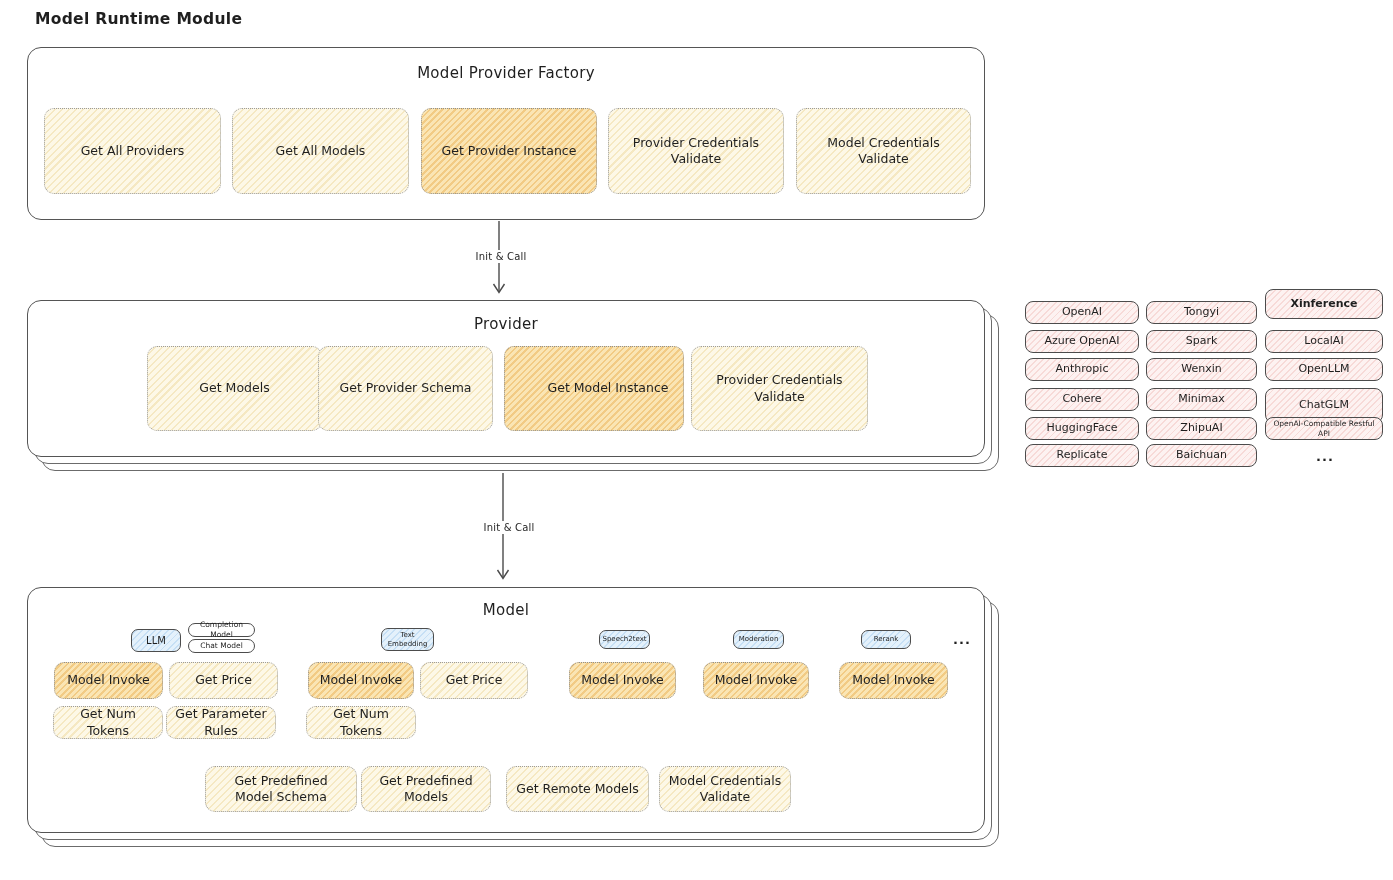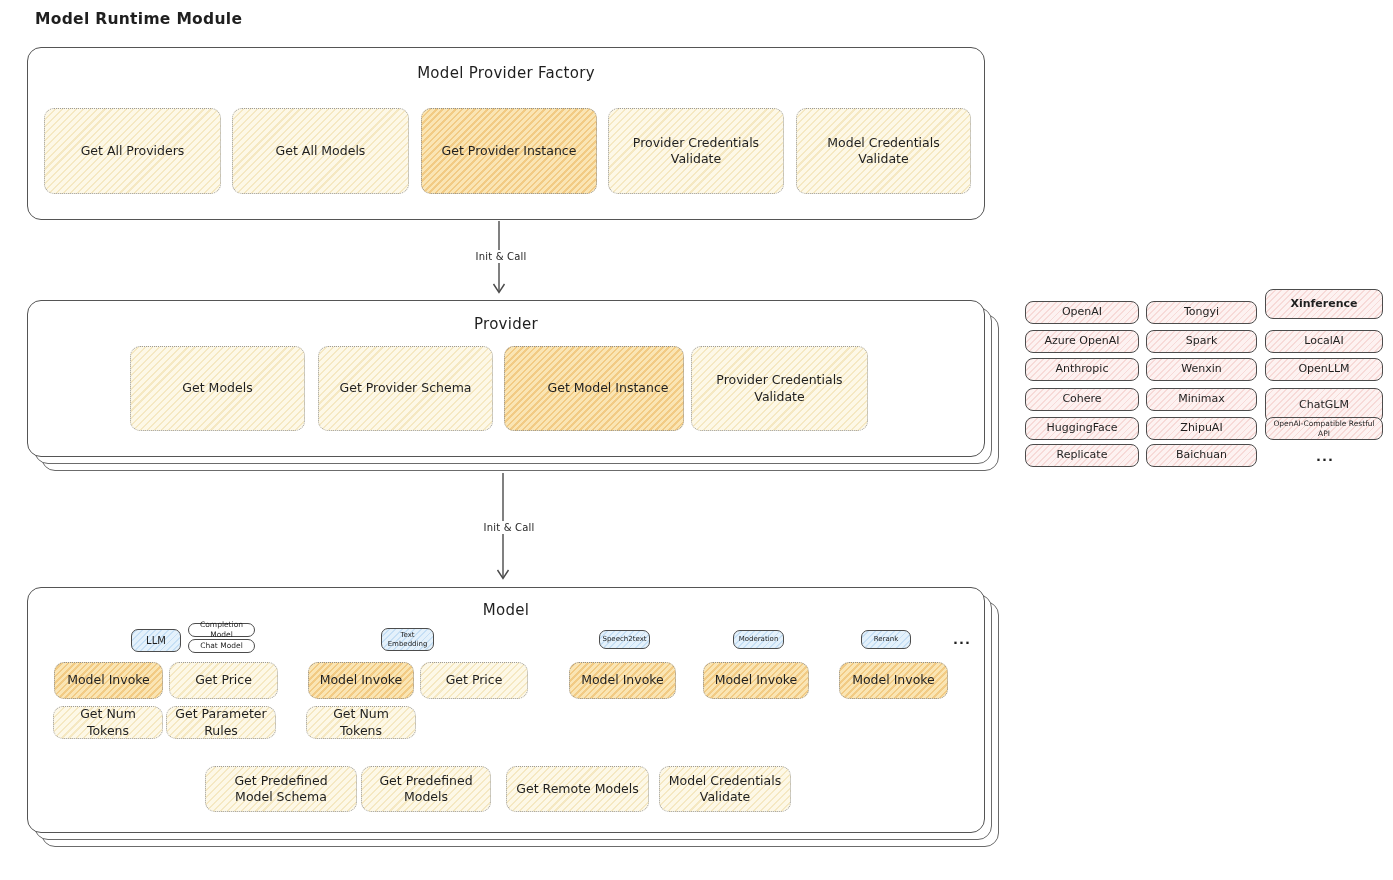--- a/index.html
+++ b/index.html
@@ -49,21 +49,21 @@
   <svg class="arrow" style="left:492px;top:221px;width:14px;height:74px;" viewBox="0 0 14 74">
     <line x1="7" y1="0" x2="7" y2="71" stroke="#4a4a4a" stroke-width="1.4"></line>
     <polyline points="1.5,63 7,71.5 12.5,63" fill="none" stroke="#4a4a4a" stroke-width="1.4"></polyline>
   </svg>
   <div class="arrow-label" style="left:458px;top:250px;width:80px;">Init &amp; Call</div>
 
   <div class="sheet" style="left:41px;top:314px;width:958px;height:157px;"></div>
   <div class="sheet" style="left:34px;top:307px;width:958px;height:157px;"></div>
   <div class="container" style="left:27px;top:300px;width:958px;height:157px;">
     <div class="section-title" style="top:14px;">Provider</div>
-    <div class="node yellow" style="left:102px;top:45px;width:175px;height:85px;">Get Models</div>
+    <div class="node yellow" style="left:119px;top:45px;width:175px;height:85px;">Get Models</div>
     <div class="node yellow" style="left:290px;top:45px;width:175px;height:85px;">Get Provider Schema</div>
     <div class="node orange" style="left:476px;top:45px;width:180px;height:85px;padding-left:36px;">Get Model Instance</div>
     <div class="node yellow" style="left:663px;top:45px;width:177px;height:85px;">Provider Credentials Validate</div>
   </div>
 
   <div class="node pink" style="left:1025px;top:301px;width:114px;height:23px;">OpenAI</div>
   <div class="node pink" style="left:1146px;top:301px;width:111px;height:23px;">Tongyi</div>
   <div class="node pink" style="left:1265px;top:289px;width:118px;height:30px;font-weight:bold;">Xinference</div>
 
   <div class="node pink" style="left:1025px;top:330px;width:114px;height:23px;">Azure OpenAI</div>

